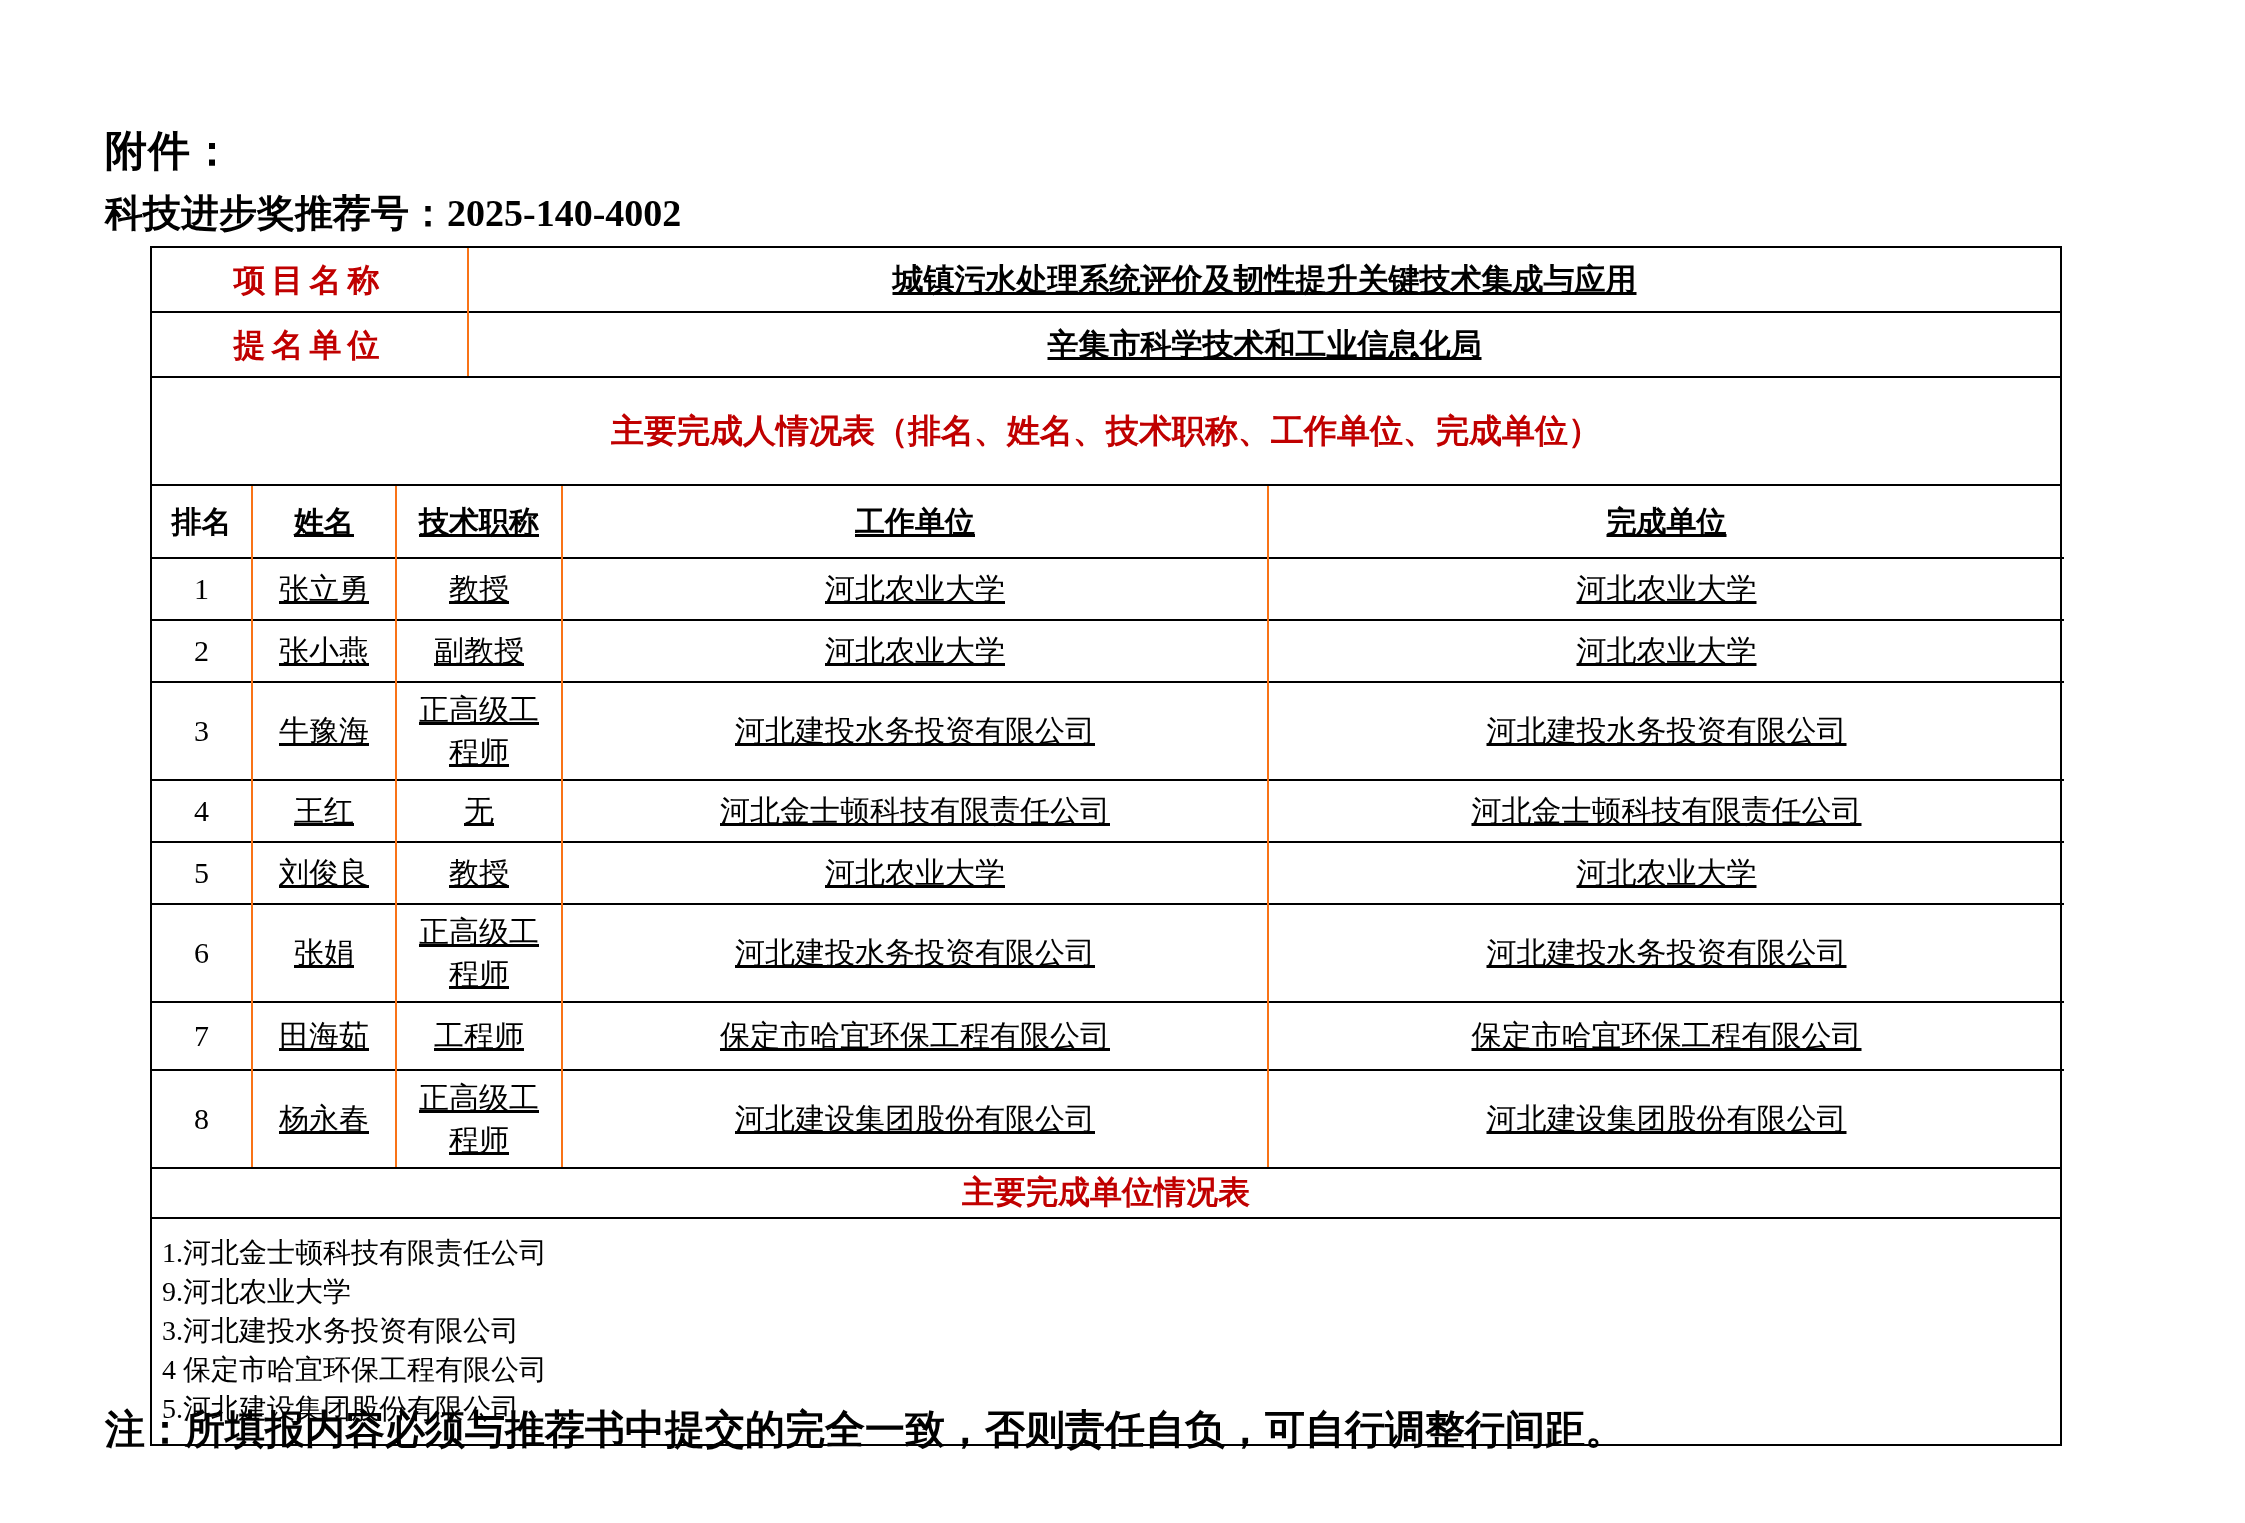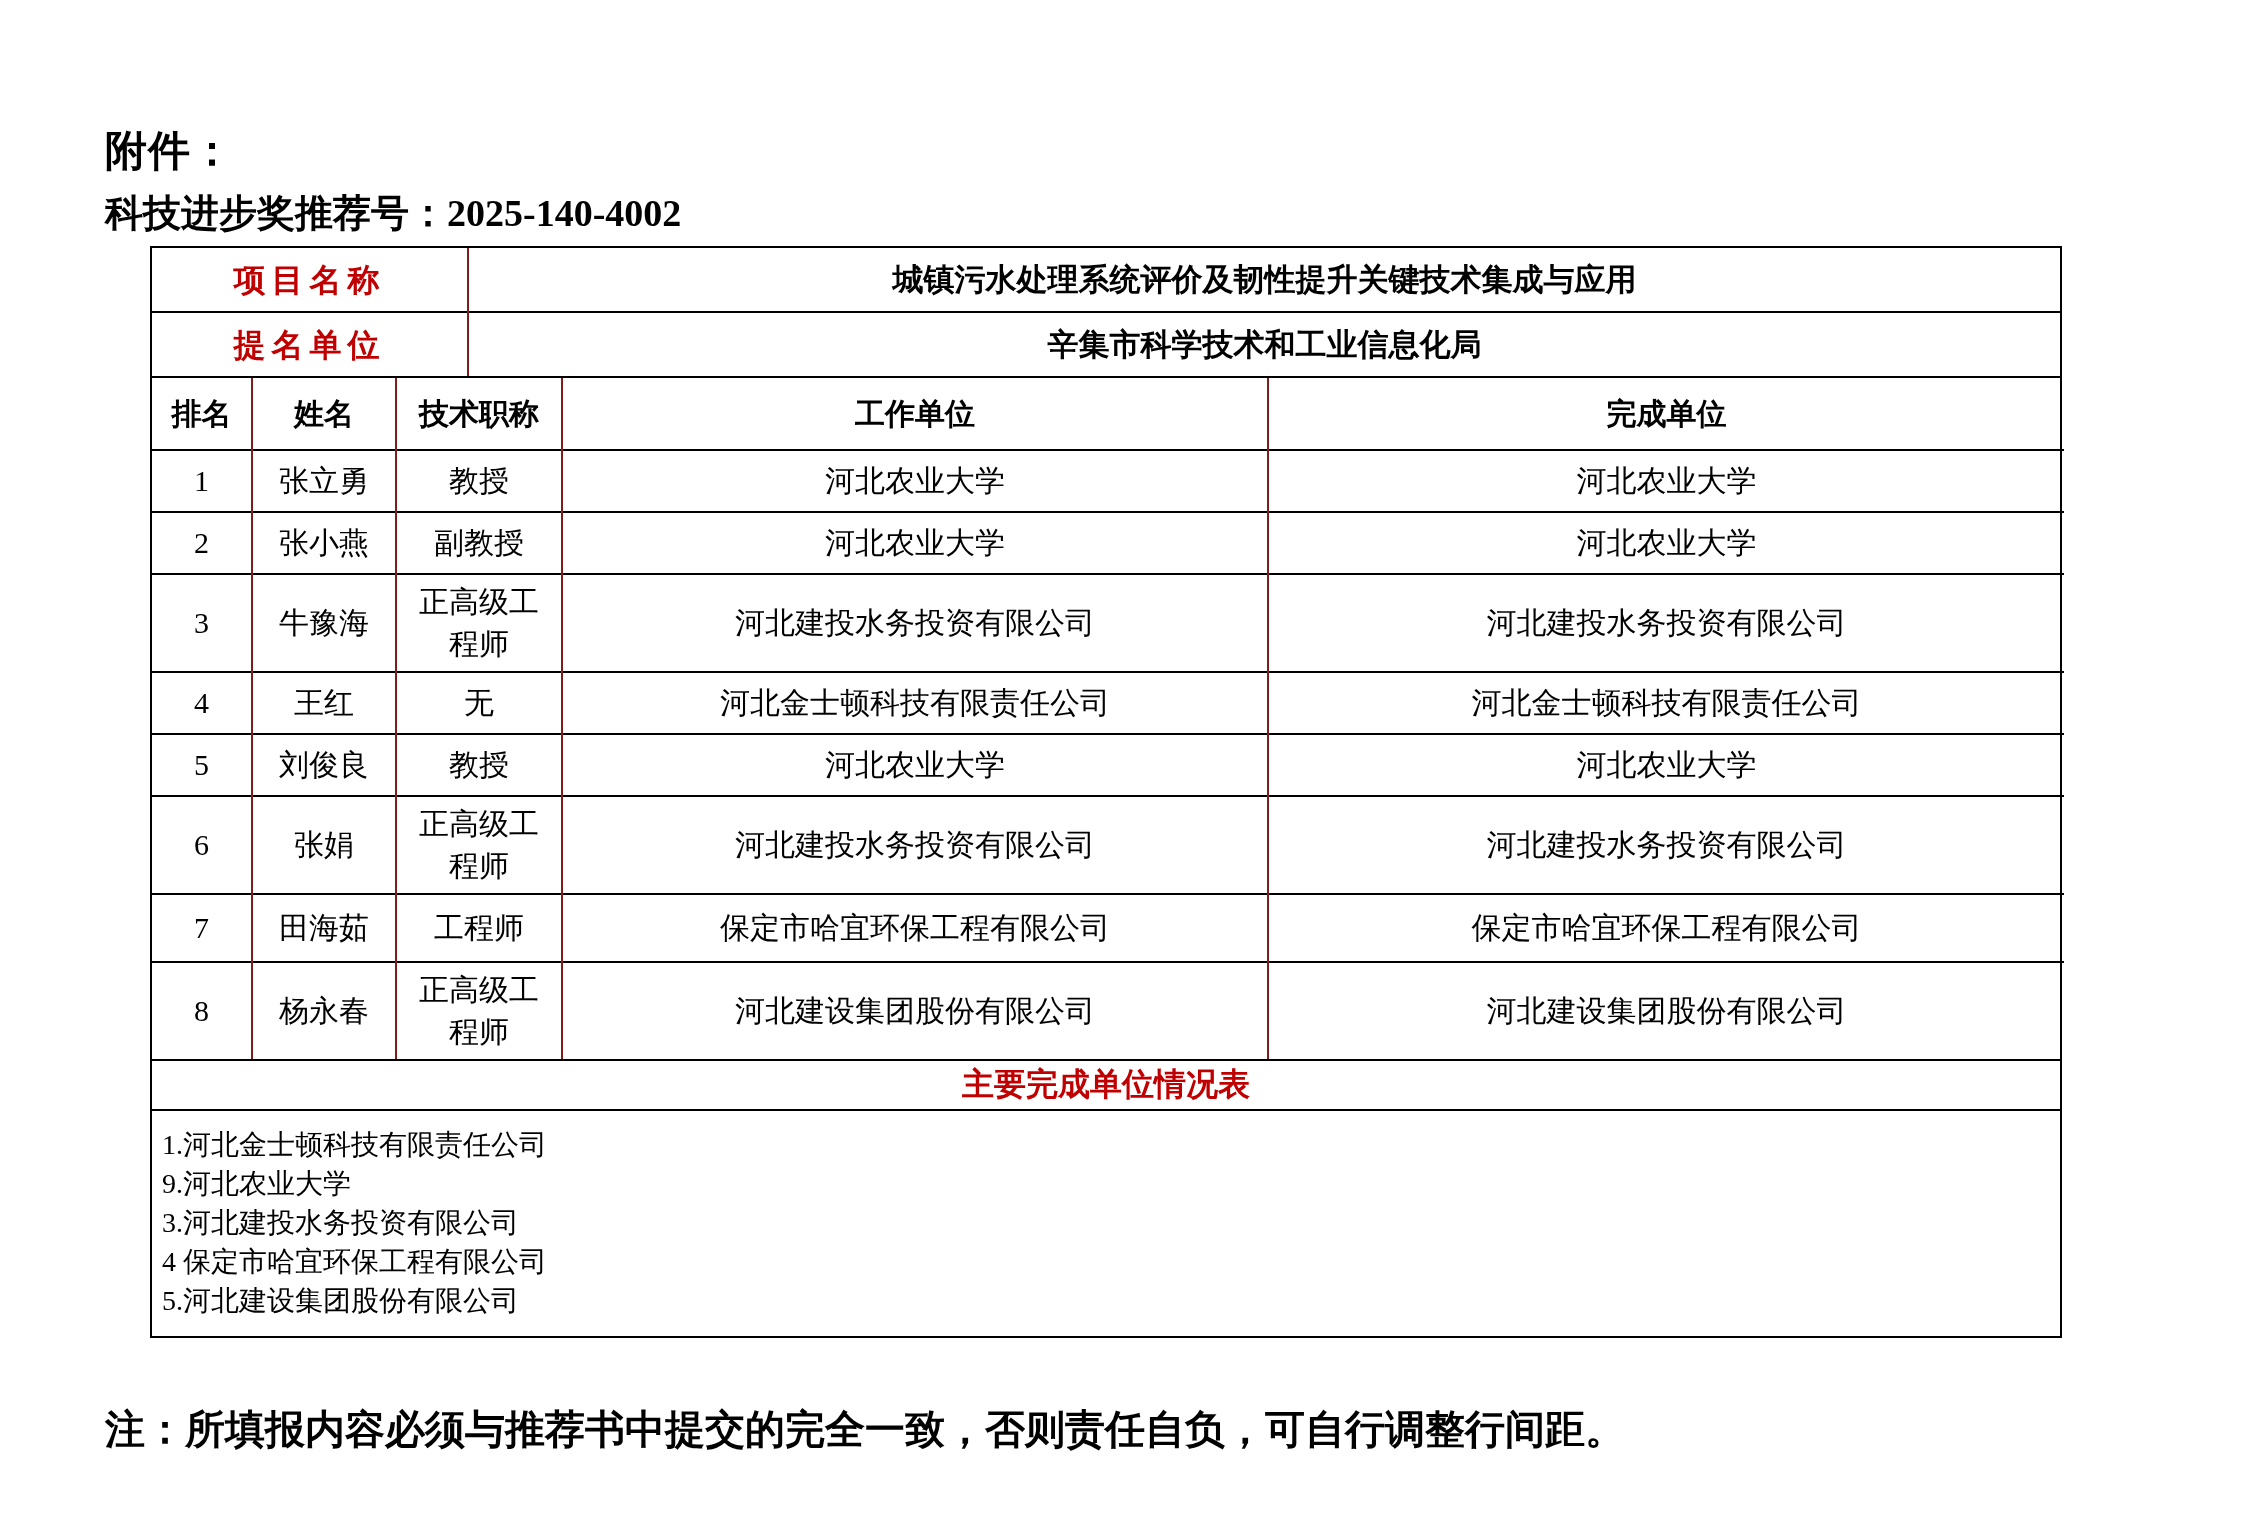--- a/index.html
+++ b/index.html
@@ -68,21 +68,22 @@
   table.grid td, table.grid th {
     box-sizing: border-box;
     text-align: center;
     vertical-align: middle;
     font-size: 30px;
     line-height: 42px;
     padding: 6px 17px;
     overflow: hidden;
   }
   table.grid td + td, table.grid th + th {
-    border-left: 2px solid #7f1d1d;
+    border-left: 2px solid #f97316;
+    text-decoration: underline;
   }
   table.grid tr + tr td, table.grid tr + tr th {
     border-top: 2px solid #000;
   }
 
   
   .info-table col.c-label { width: 316px; }
   .info-table td.label {
     color: #C00000;
     font-weight: bold;
@@ -178,20 +179,21 @@
             <td class="value">城镇污水处理系统评价及韧性提升关键技术集成与应用</td>
           </tr>
           <tr>
             <td class="label">提名单位</td>
             <td class="value">辛集市科学技术和工业信息化局</td>
           </tr>
         </tbody>
       </table>
     </div>
 
+    <div class="section red-title">主要完成人情况表（排名、姓名、技术职称、工作单位、完成单位）</div>
 
     <div class="section">
       <table class="grid completers-table">
         <colgroup>
           <col class="c-rank">
             <col class="c-name">
             <col class="c-title">
             <col class="c-work">
             <col class="c-comp">
         </colgroup>

